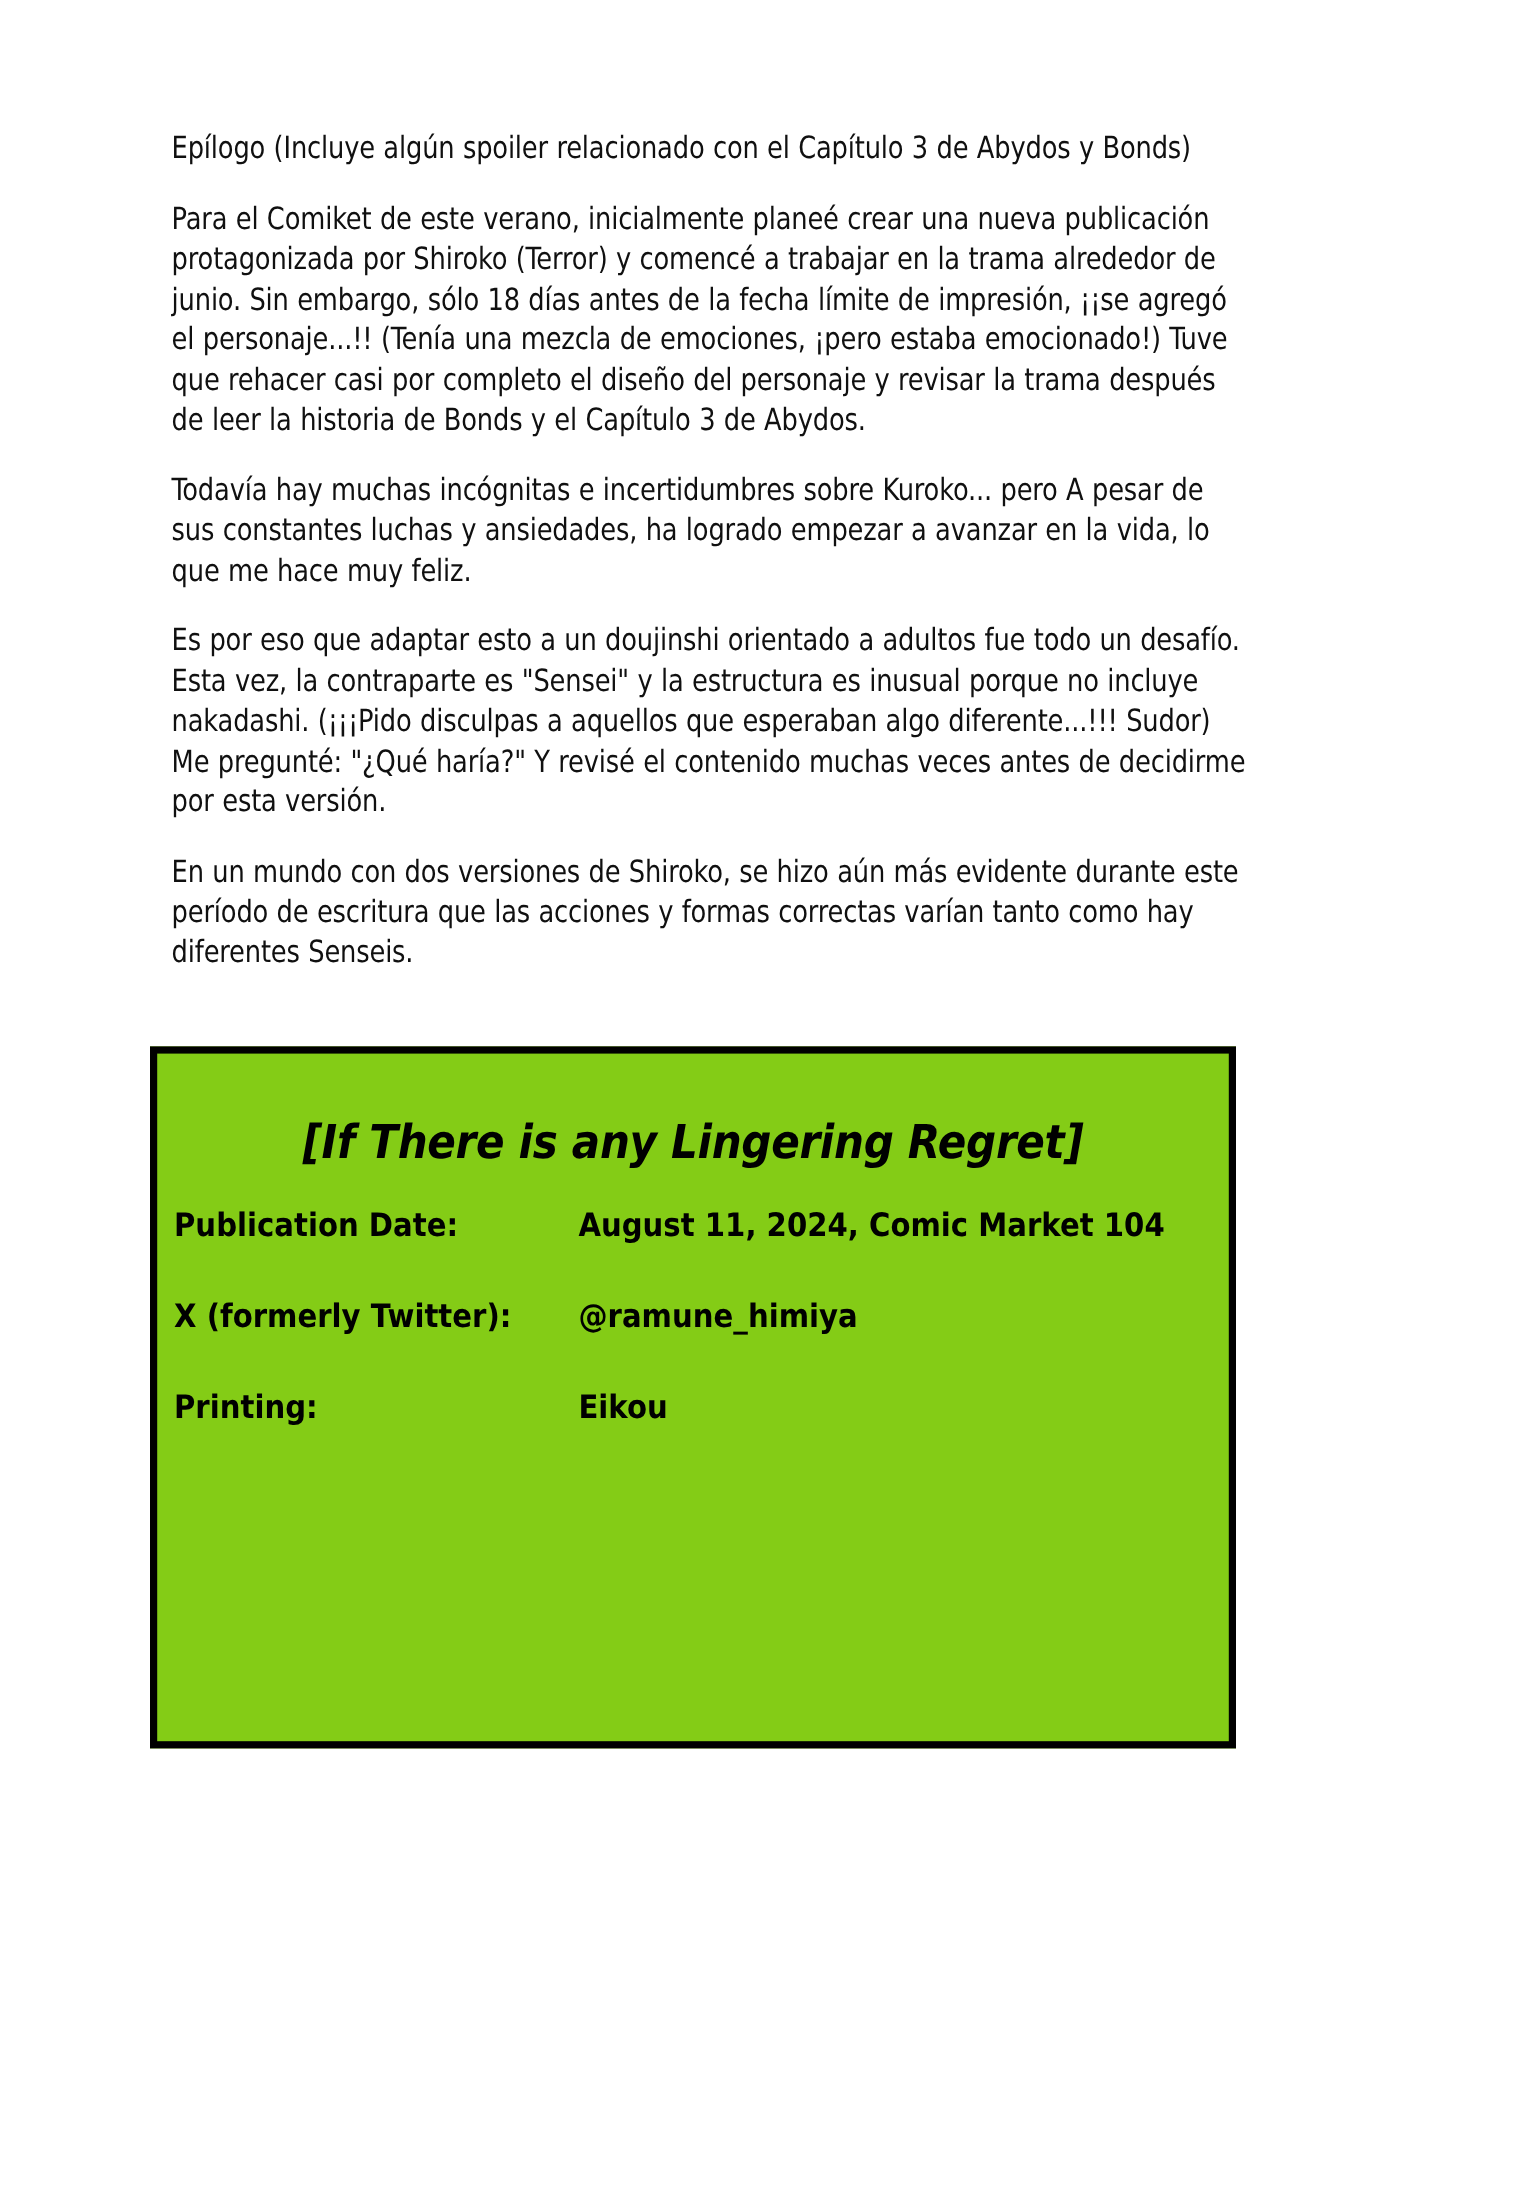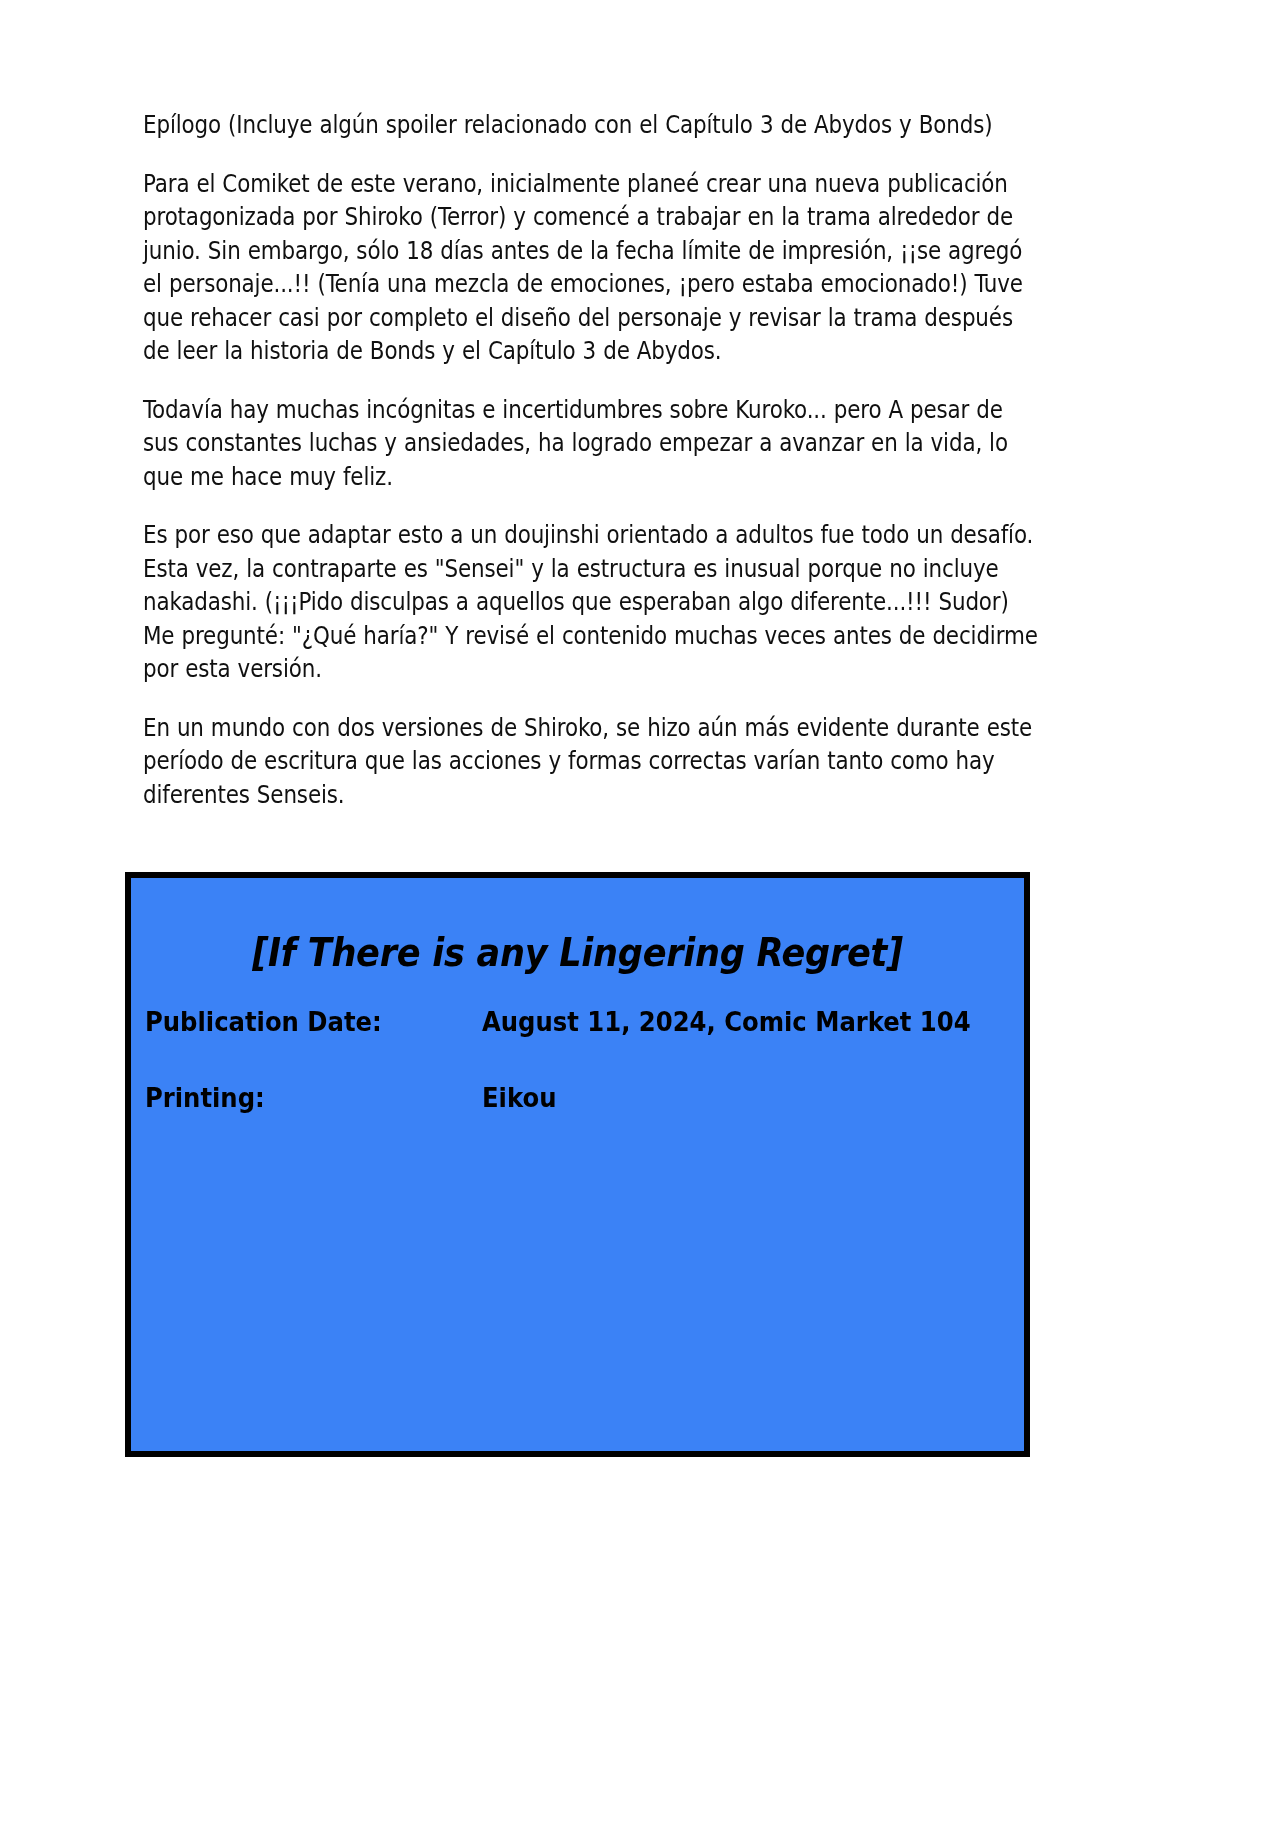--- a/index.html
+++ b/index.html
@@ -50,21 +50,21 @@
   .para:last-child { margin-bottom: 0; }
 
   
   .credits-box {
     position: absolute;
     left: 125px;
     top: 856px;
     width: 905px;
     height: 585px;
     border: 6px solid #000000;
-    background: #3b82f6;
+    background: #84cc16;
     box-sizing: border-box;
   }
 
   .credits-title {
     font-family: "DejaVu Sans", "Liberation Sans", sans-serif;
     font-weight: bold;
     font-style: italic;
     font-size: 39px;
     line-height: 46px;
     text-align: center;
@@ -123,20 +123,24 @@
     <div class="credits-title">[If There is any Lingering Regret]</div>
 
     <div class="credits-rows">
 
       <div class="credit-row">
         <div class="credit-label">Publication Date:</div>
         <div class="credit-value">August 11, 2024, Comic Market 104</div>
       </div>
 
 
+      <div class="credit-row">
+        <div class="credit-label">X (formerly Twitter):</div>
+        <div class="credit-value">@ramune_himiya</div>
+      </div>
 
 
       <div class="credit-row">
         <div class="credit-label">Printing:</div>
         <div class="credit-value">Eikou</div>
       </div>
 
     </div>
   </div>
 

